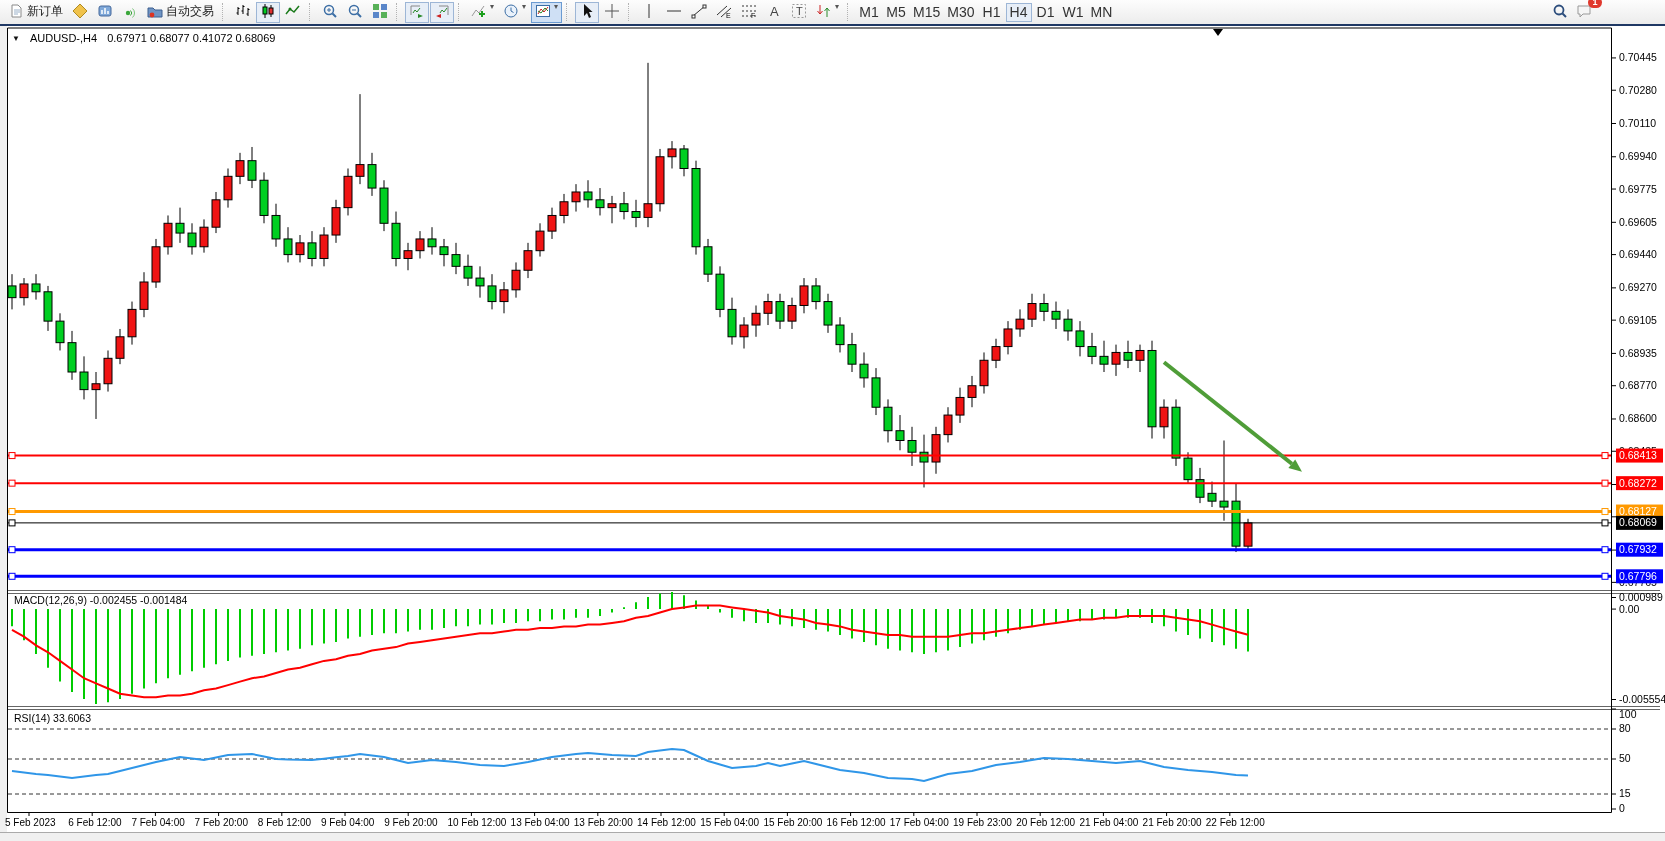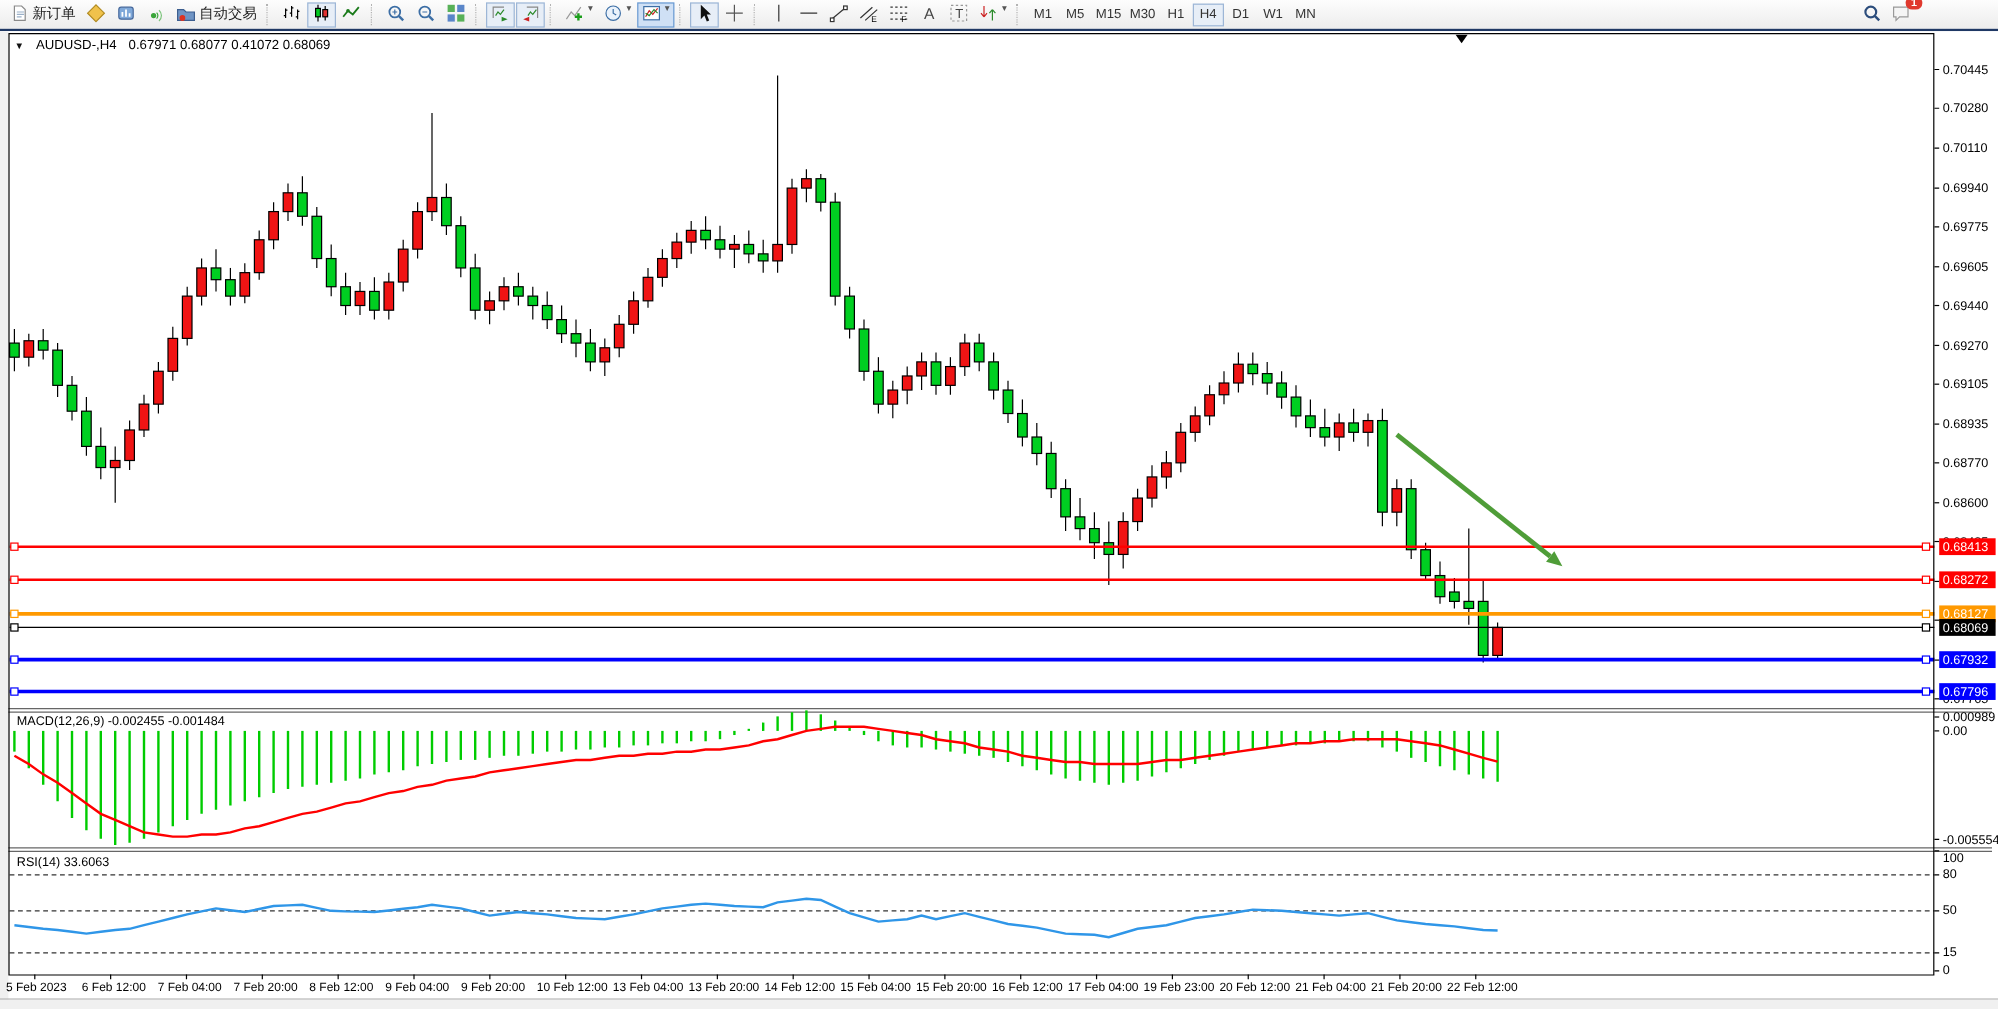--- a/index.html
+++ b/index.html
@@ -8,21 +8,21 @@
   
   .toolbar{position:absolute;top:0;left:0;width:1665px;height:24px;box-sizing:border-box;
            background:linear-gradient(#fdfdfd,#ececec);display:flex;align-items:center;padding:0 4px;gap:1px}
   .navy-line{position:absolute;top:24px;left:0;width:1665px;height:2px;background:#1f3864}
   .tbtn{height:21px;min-width:23px;border:1px solid transparent;background:transparent;display:flex;
         align-items:flex-start;justify-content:center;gap:3px;font-size:12px;color:#222;padding:0 3px;cursor:default}
   .tbtn.pressed{background:#e7eef7;border:1px solid #9db6d6}
   .tbtn.hl{background:#cfe0f5;border:1px solid #6b9bd2}
   .sep{width:4px;height:18px;border-left:1px dotted #b3b3b3;margin:0 3px}
   .dd{font-size:8px;color:#555;line-height:8px}
-  .tfb{height:19px;min-width:26px;border:1px solid transparent;background:none;font-size:11px;color:#333;
+  .tfb{height:19px;min-width:26px;border:1px solid transparent;background:none;font-size:14px;color:#333;
        display:flex;align-items:center;justify-content:center;padding:0 2px}
   .tfb.active{border:1px solid #9db6d6;background:#e7eef7}
   .right-group{margin-left:auto;display:flex;align-items:center}
   .badge{background:#e0392e;color:#fff;border-radius:8px;font-size:9px;line-height:11px;min-width:8px;
          padding:0 3px;text-align:center;position:relative;top:-6px;left:-7px;font-weight:bold}
   
   .chart-wrap{position:absolute;top:26px;left:0;width:1665px;height:815px;background:#fff}
   .title-row{position:absolute;top:6px;left:12px;font-size:11px;color:#000;display:flex;gap:10px;align-items:center;z-index:5}
   .title-row .caret{font-size:8px;color:#111}
   svg text{font-family:"Liberation Sans","DejaVu Sans",sans-serif}

